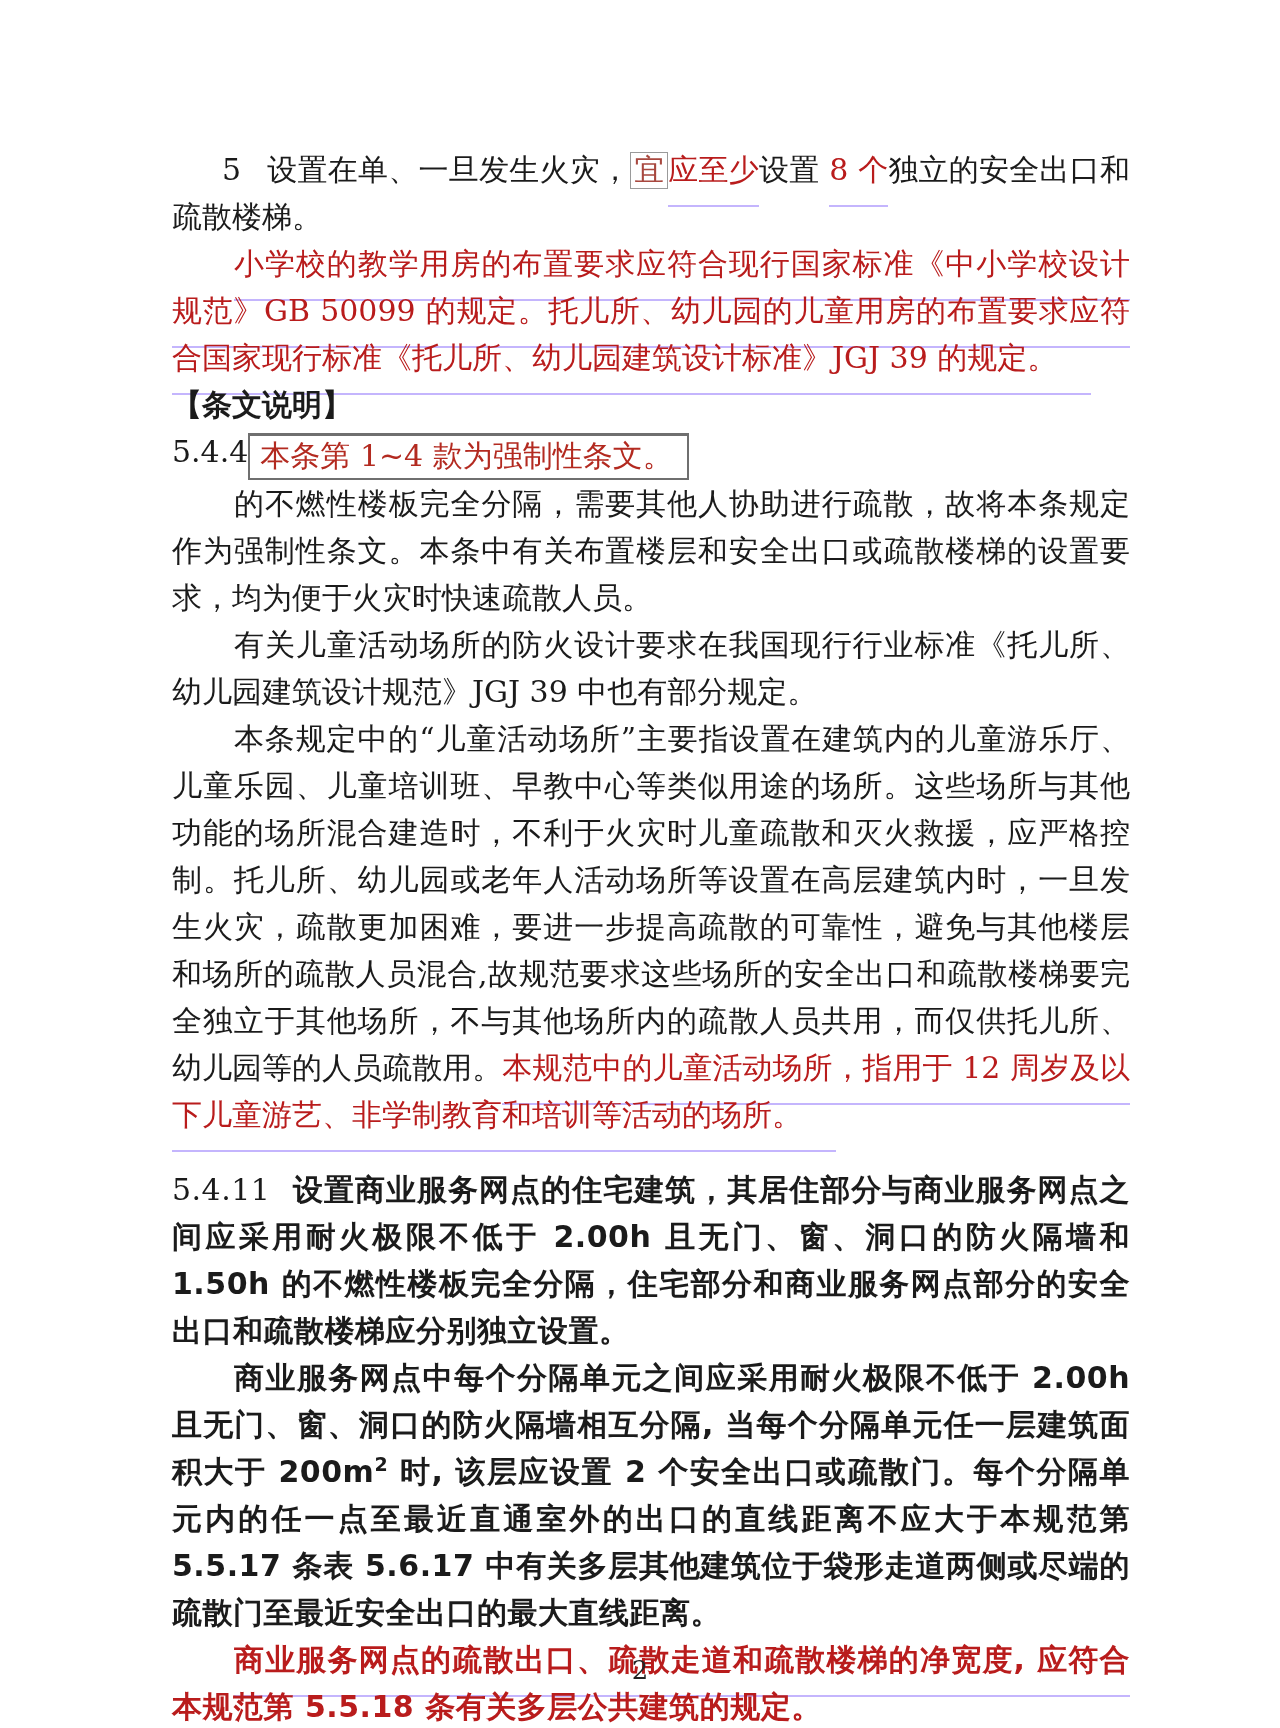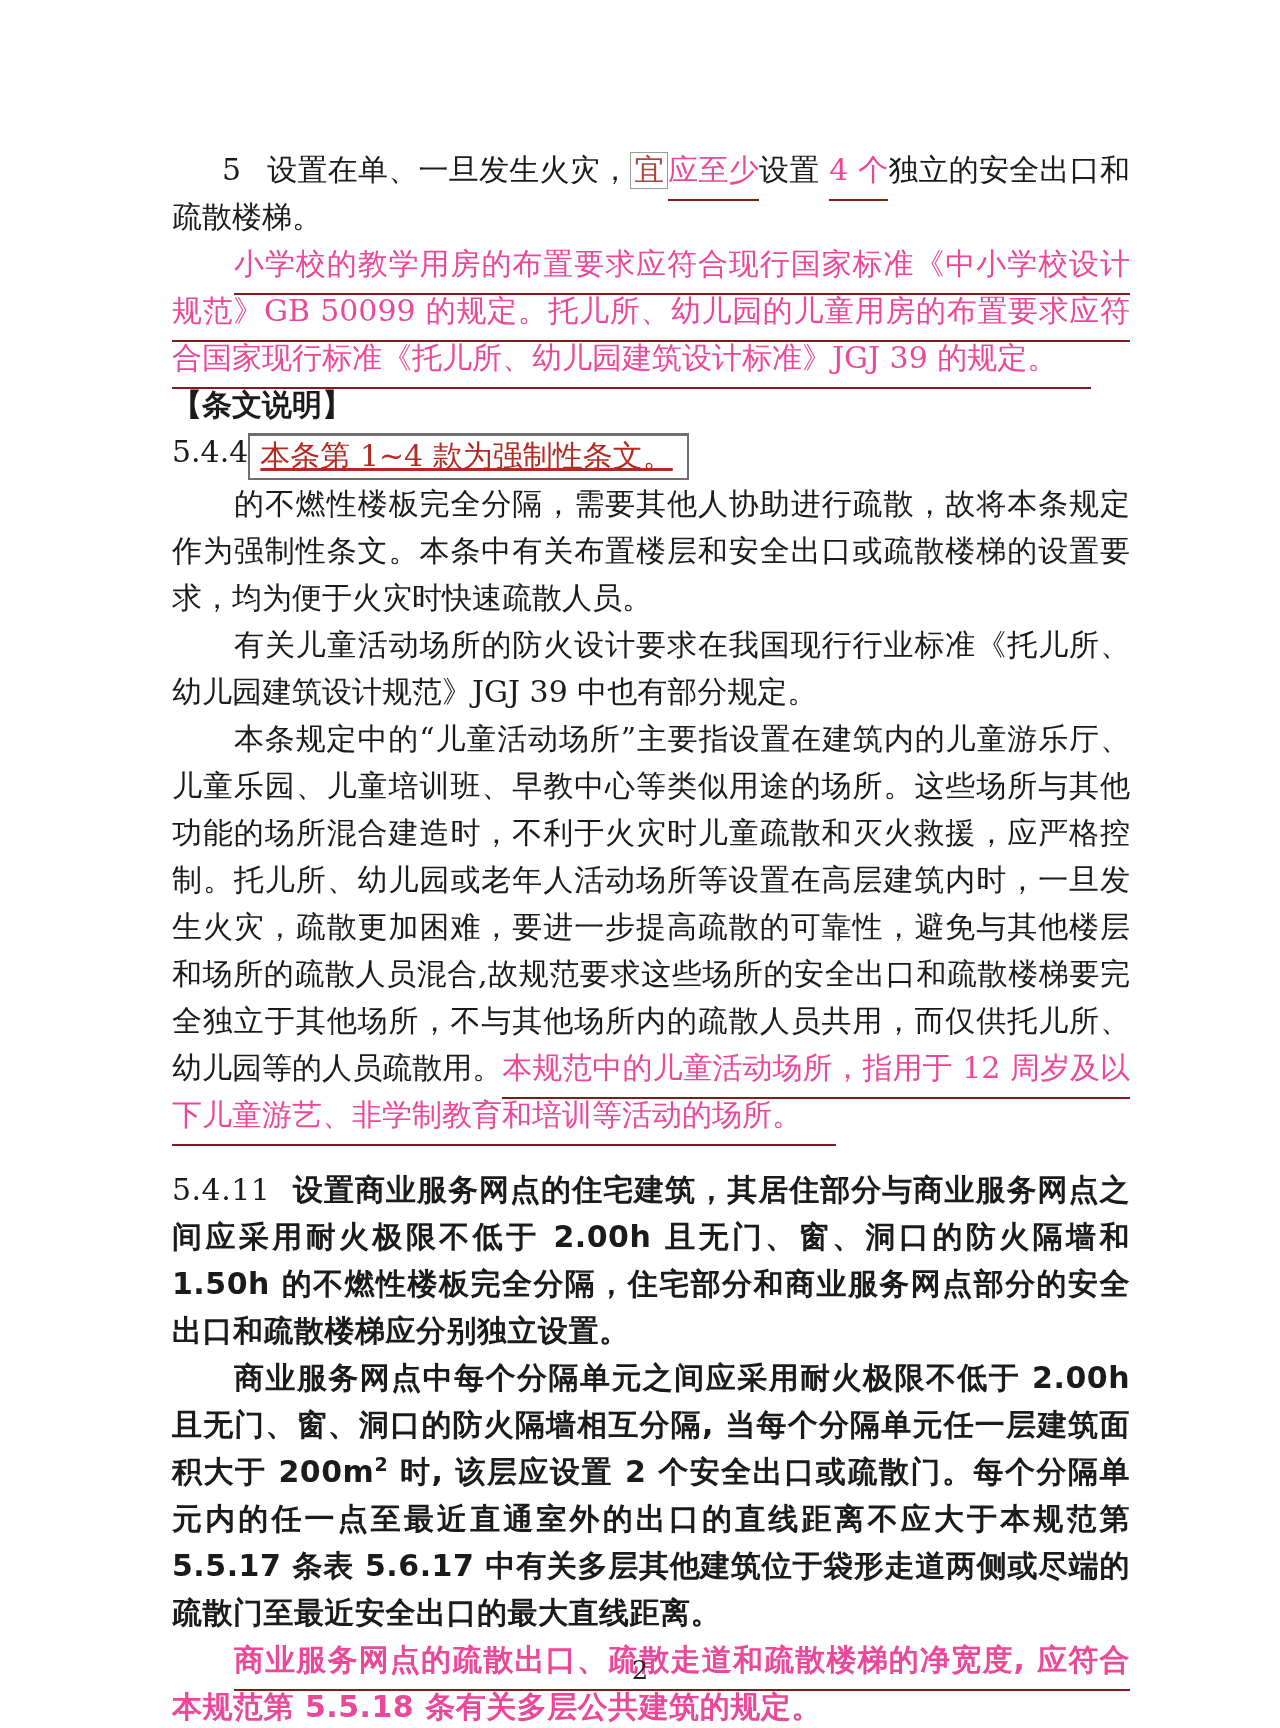--- a/index.html
+++ b/index.html
@@ -18,23 +18,23 @@
     width:958px;
     font-size:30px;
     line-height:47px;
     text-align:justify;
   }
   .line{white-space:normal;}
   .item{ text-indent:50px; }
   .item .num{ display:inline-block; text-indent:0; margin-right:26px; }
   .indent2{ text-indent:62px; }
   .red-u{
-    color:#ec4899;
-    border-bottom:2px solid #7f1d1d;
-    padding-bottom:12px;
+    color:#b91c1c;
+    border-bottom:2px solid #c4b5fd;
+    padding-bottom:18px;
   }
   .trail{ padding-right:34px; }
   .del-box{
     display:inline-block;
     line-height:1.05;
     text-indent:0;
     border:1px solid #9a9a9a;
     padding:1px 3px 2px 3px;
     color:#a8483f;
     vertical-align:baseline;
@@ -53,41 +53,40 @@
   .clause-num-bold{ display:inline-block; margin-right:22px; font-weight:400; font-family:"DejaVu Serif","Liberation Serif",serif;margin-top:28px; }
   .boxed-red{
     display:inline-block;
     line-height:1.15;
     text-indent:0;
     border:2px solid #6f6f6f;
     border-top-width:3px;
     padding:3px 14px 4px 10px;
     color:#b32a20;
     vertical-align:-4px;
-    text-decoration:underline;
   }
   sup{ font-size:19px; line-height:0; }
   .page-num{
     position:absolute;
     left:0; right:0;
     top:1655px;
     text-align:center;
     font-size:26px;
     font-family:"DejaVu Serif","Liberation Serif",serif;
     color:#222;
   }
 </style>
 </head>
 <body>
 
 <div class="page">
   <div class="content">
 
     <div class="line item">
-      <span class="num">5</span><span>设置在单、一旦发生火灾，</span><span class="del-box">宜</span><span class="red-u">应至少</span><span>设置 </span><span class="red-u">4 个</span><span>独立的安全出口和疏散楼梯。</span>
+      <span class="num">5</span><span>设置在单、一旦发生火灾，</span><span class="del-box">宜</span><span class="red-u">应至少</span><span>设置 </span><span class="red-u">8 个</span><span>独立的安全出口和疏散楼梯。</span>
     </div>
 
     <div class="indent2">
       <span class="red-u trail">小学校的教学用房的布置要求应符合现行国家标准《中小学校设计规范》GB 50099 的规定。托儿所、幼儿园的儿童用房的布置要求应符合国家现行标准《托儿所、幼儿园建筑设计标准》JGJ 39 的规定。</span>
     </div>
 
     <div class="section-label">【条文说明】</div>
 
     <div class="clause-line">
       <span class="clause-num">5.4.4</span><span class="boxed-red">本条第 1~4 款为强制性条文。</span>

